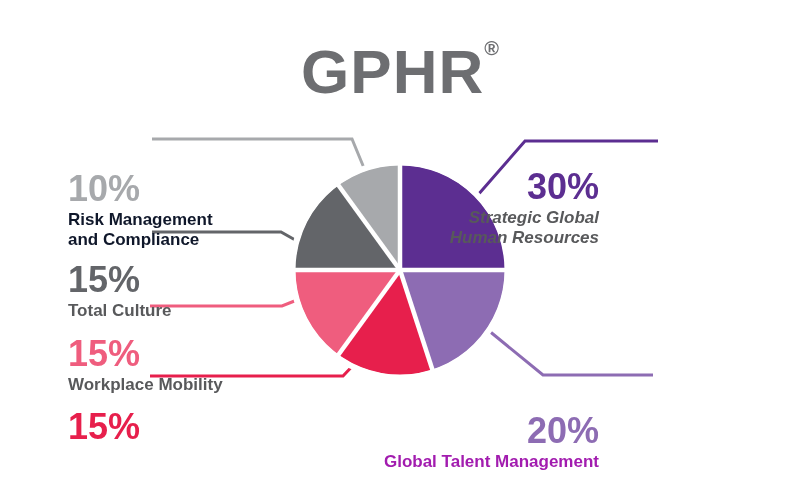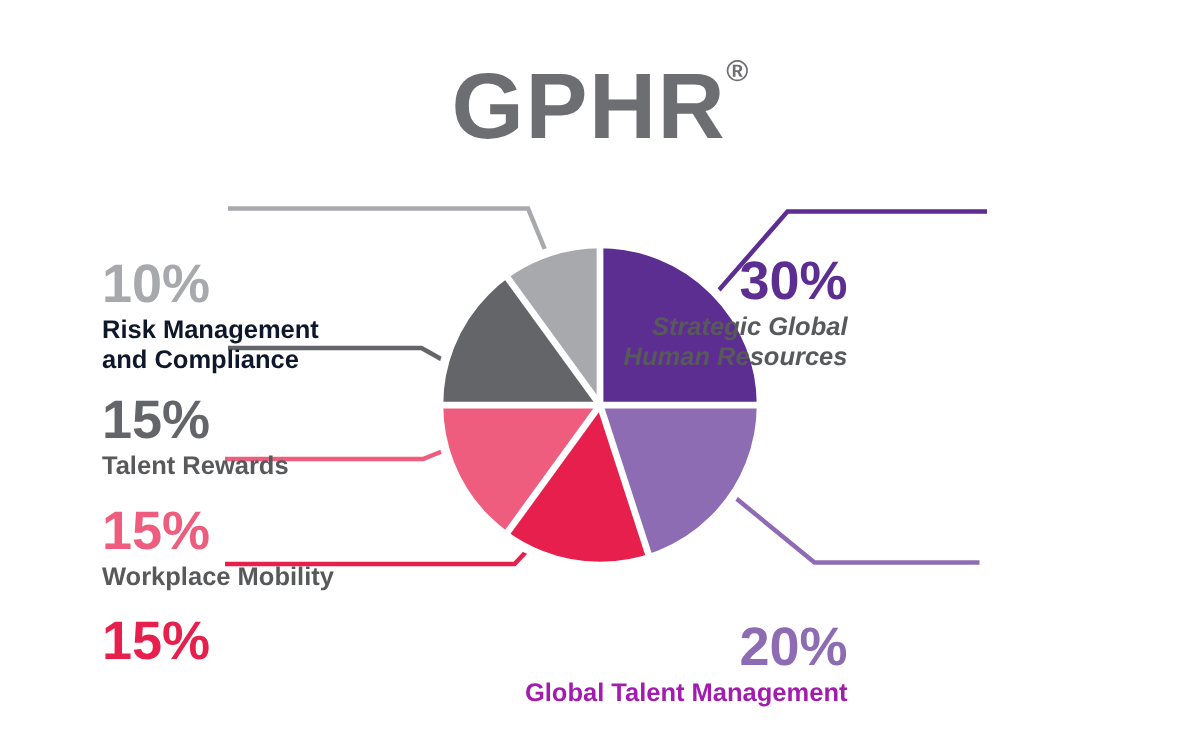--- a/index.html
+++ b/index.html
@@ -1,17 +1,17 @@
 <!DOCTYPE html>
 <html><head>
 <meta charset="utf-8">
 <style>
   html,body{margin:0;padding:0;background:#fff;}
   body{width:800px;height:490px;overflow:hidden;font-family:"Liberation Sans",sans-serif;}
-  #stage{position:relative;width:632px;height:490px;background:#ffffff;}
+  #stage{position:relative;width:632px;height:490px;background:#ffffff;padding-left:34px;}
   #scene{position:absolute;left:0;top:0;}
   .title{
     position:absolute;left:0;top:38px;width:800px;
     text-align:center;font-weight:bold;font-size:62px;line-height:1;
     letter-spacing:1px;
   }
   .title .reg{font-size:20px;vertical-align:38px;letter-spacing:0;}
   .lbl{position:absolute;}
   .lbl.right{text-align:right;}
   .pct{font-size:36px;font-weight:bold;line-height:1;letter-spacing:0;margin-top:48px;}
@@ -54,21 +54,21 @@
   <div class="title" style="color: rgb(109, 110, 113);"><span>GPHR</span><span class="reg">®</span></div>
 
   <div class="lbl left" style="left:68px;top:123px">
     <div class="pct" style="color: rgb(167, 169, 172);">10%</div>
     <div class="cat" style="color: #0f172a;">Risk Management
 and Compliance</div>
   </div>
 
   <div class="lbl left" style="left:68px;top:214px">
     <div class="pct" style="color: rgb(99, 101, 105);">15%</div>
-    <div class="cat" style="color: rgb(88, 89, 91);">Talent Rewards</div>
+    <div class="cat" style="color: rgb(88, 89, 91);">Total Culture</div>
   </div>
 
   <div class="lbl left" style="left:68px;top:288px">
     <div class="pct" style="color: rgb(239, 93, 126);">15%</div>
     <div class="cat" style="color: rgb(88, 89, 91);">Workplace Mobility</div>
   </div>
 
   <div class="lbl left" style="left:68px;top:361px">
     <div class="pct" style="color: rgb(231, 31, 76);">15%</div>
   </div>

